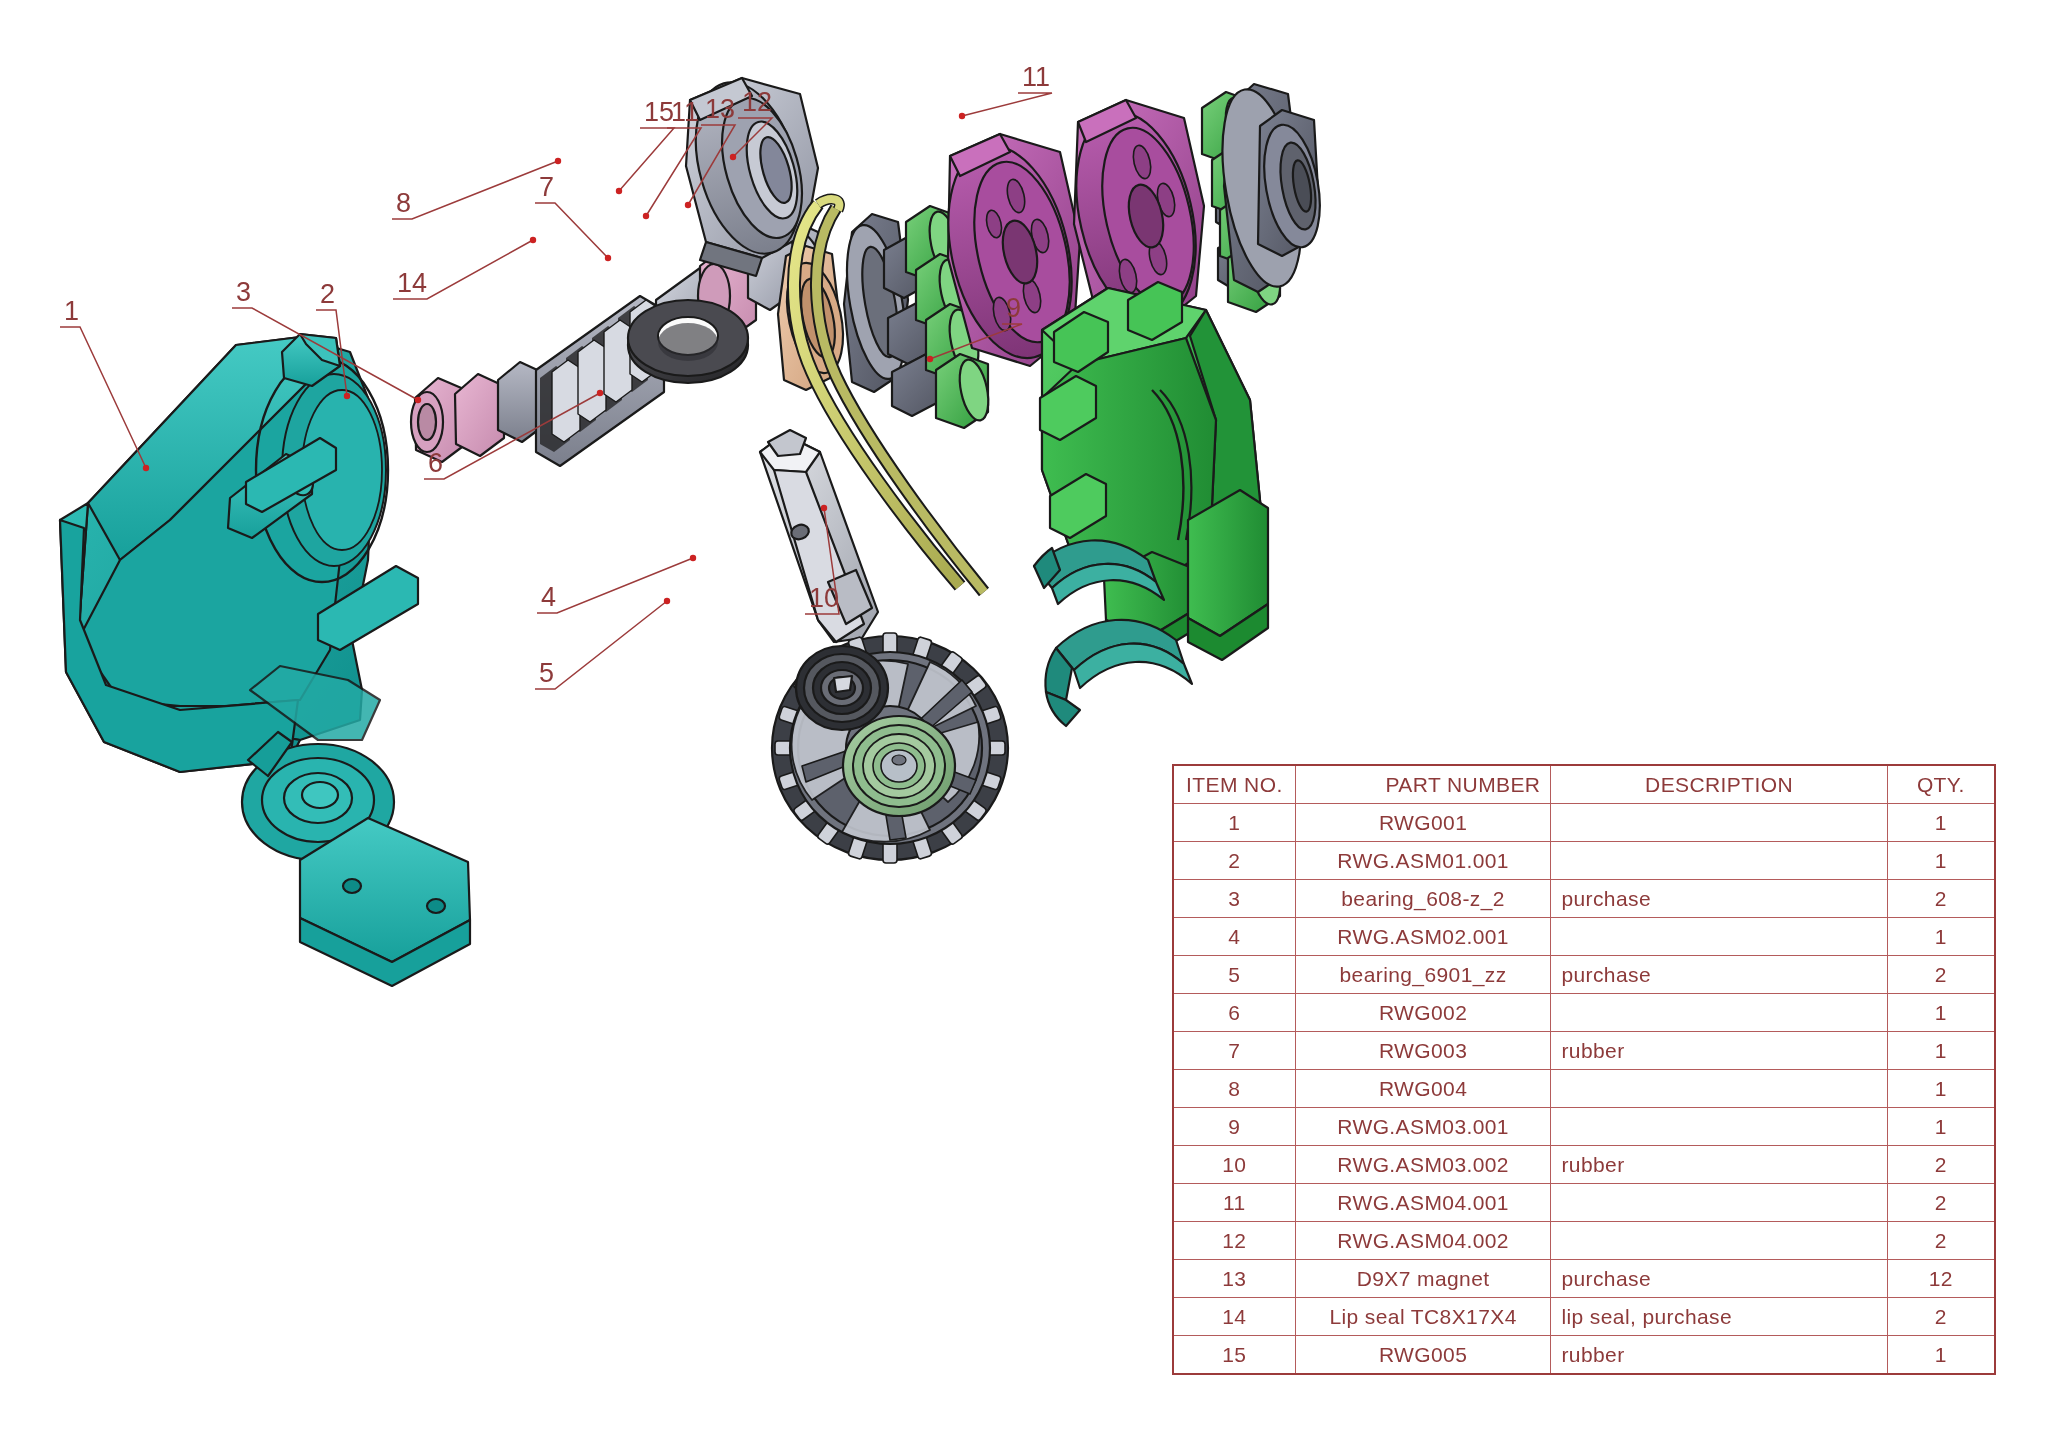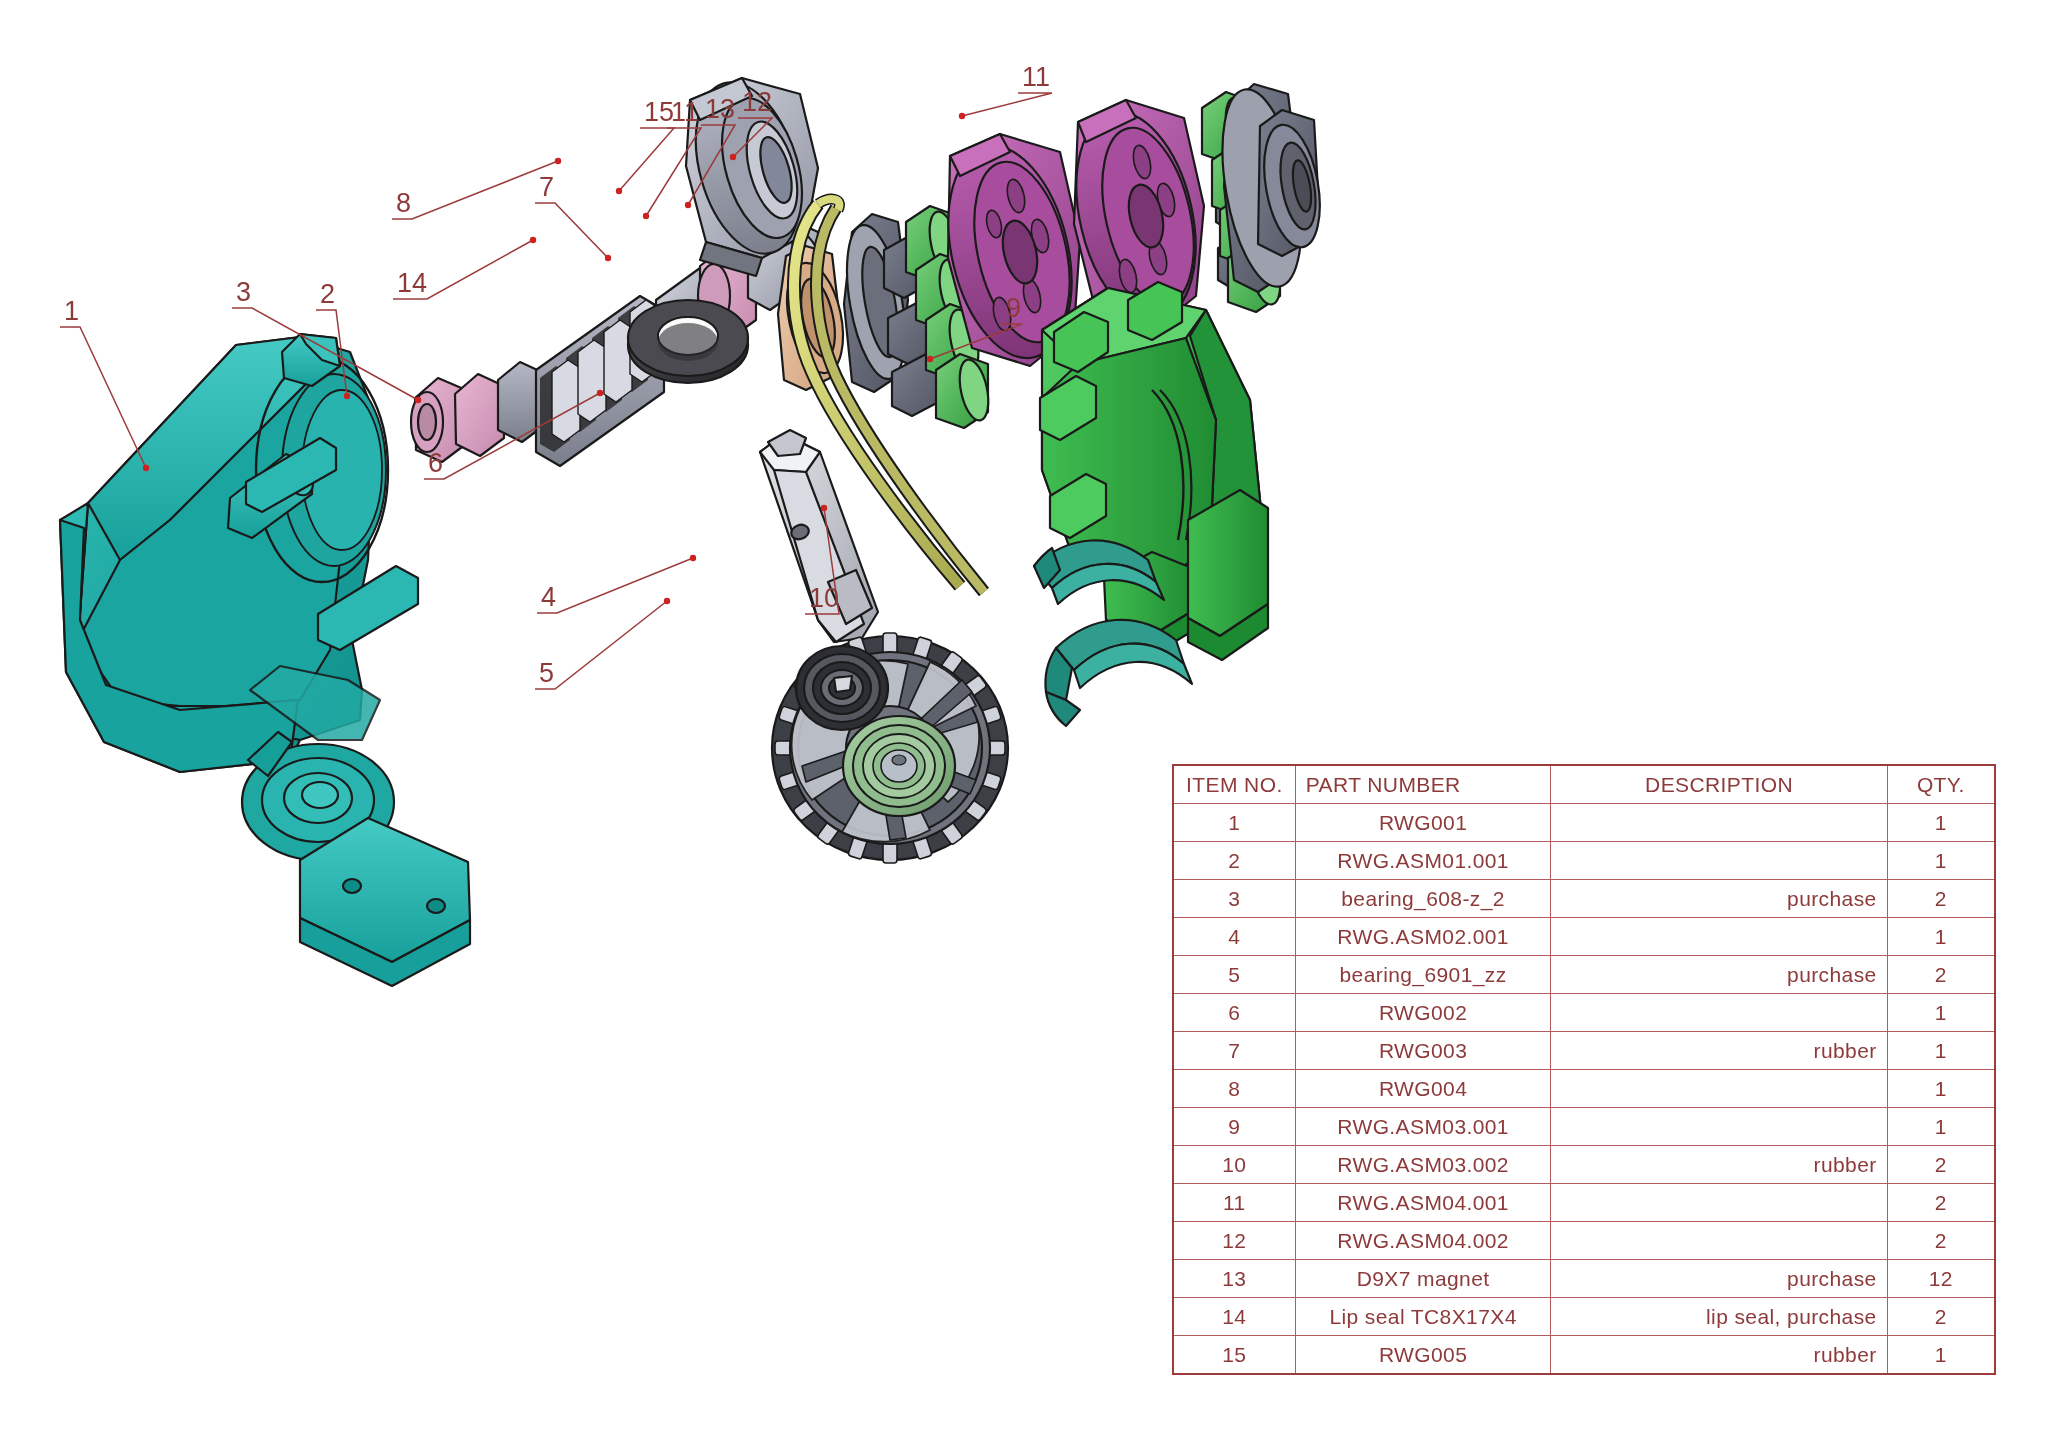--- a/index.html
+++ b/index.html
@@ -23,21 +23,21 @@
     font-size:21px;
     font-weight:400;
     letter-spacing:.4px;
     height:37px;
     padding:0 10px;
     font-family:"Liberation Sans", sans-serif;
   }
   #bom th{font-weight:400;text-align:center;}
   .c-item{width:108px;text-align:center;}
   .c-part{width:244px;text-align:center;}
-  .c-desc{width:340px;text-align:right;}
+  .c-desc{width:340px;text-align:left;}
   .c-qty {width:92px;text-align:center;}
 
   .callout-num{
     fill:#8d3a3a;
     font-size:27px;
     font-family:"Liberation Sans", sans-serif;
   }
 </style>
 </head>
 <body>
@@ -516,21 +516,21 @@
         <text x="397" y="292" class="callout-num">14</text>
         <text x="644" y="121" class="callout-num">15</text>
       </g>
 
 </svg>
 
 <table id="bom">
   <thead>
     <tr>
       <th class="c-item">ITEM NO.</th>
-      <th class="c-part" style="text-align:left">PART NUMBER</th>
+      <th class="c-part" style="text-align:right">PART NUMBER</th>
       <th class="c-desc">DESCRIPTION</th>
       <th class="c-qty">QTY.</th>
     </tr>
   </thead>
   <tbody id="bom-body">
         <tr>
           <td class="c-item">1</td>
           <td class="c-part">RWG001</td>
           <td class="c-desc"></td>
           <td class="c-qty">1</td>

